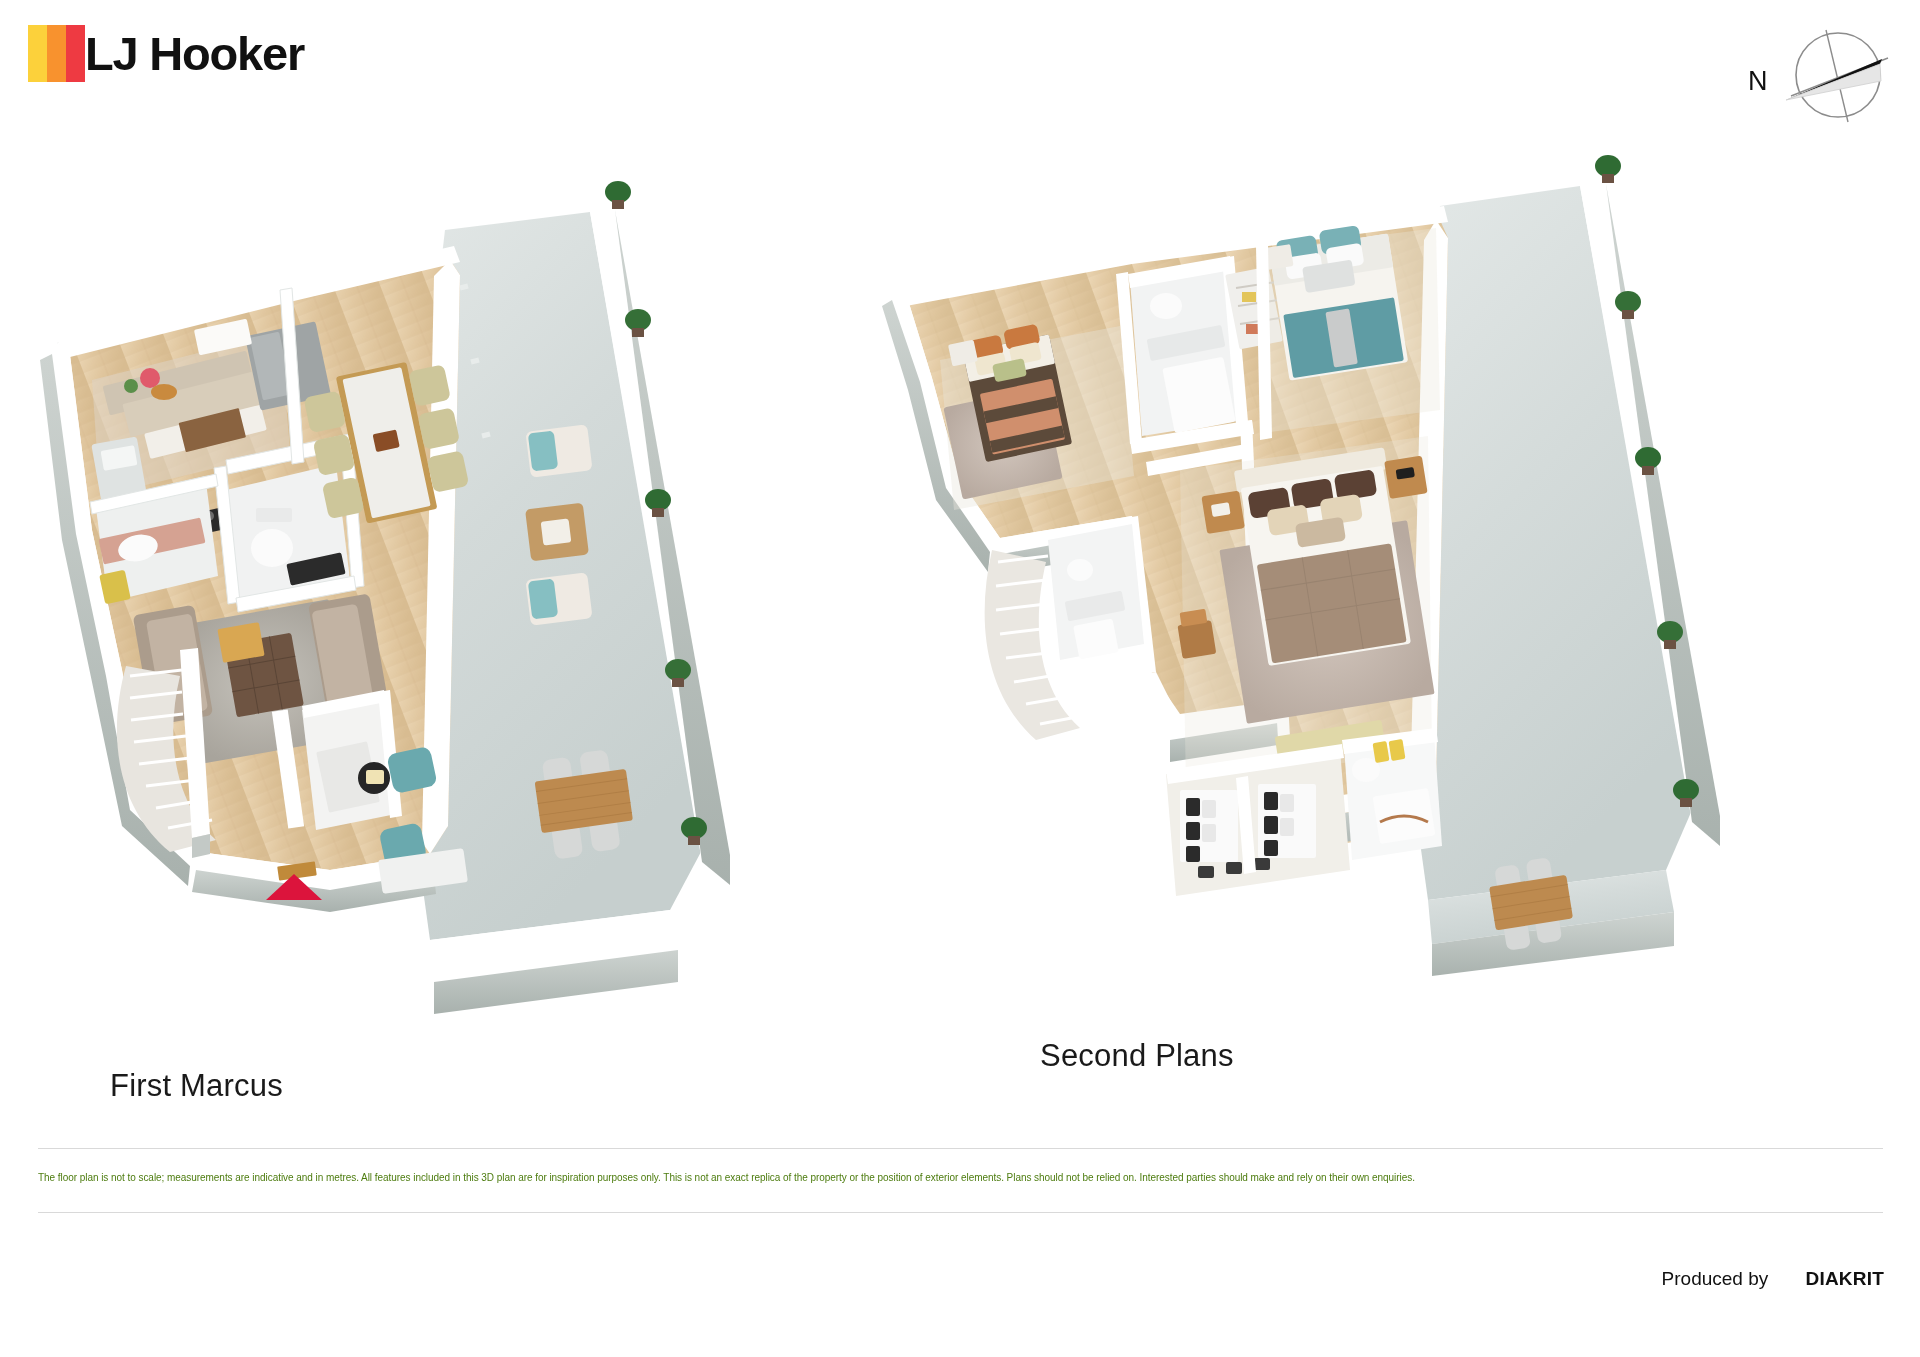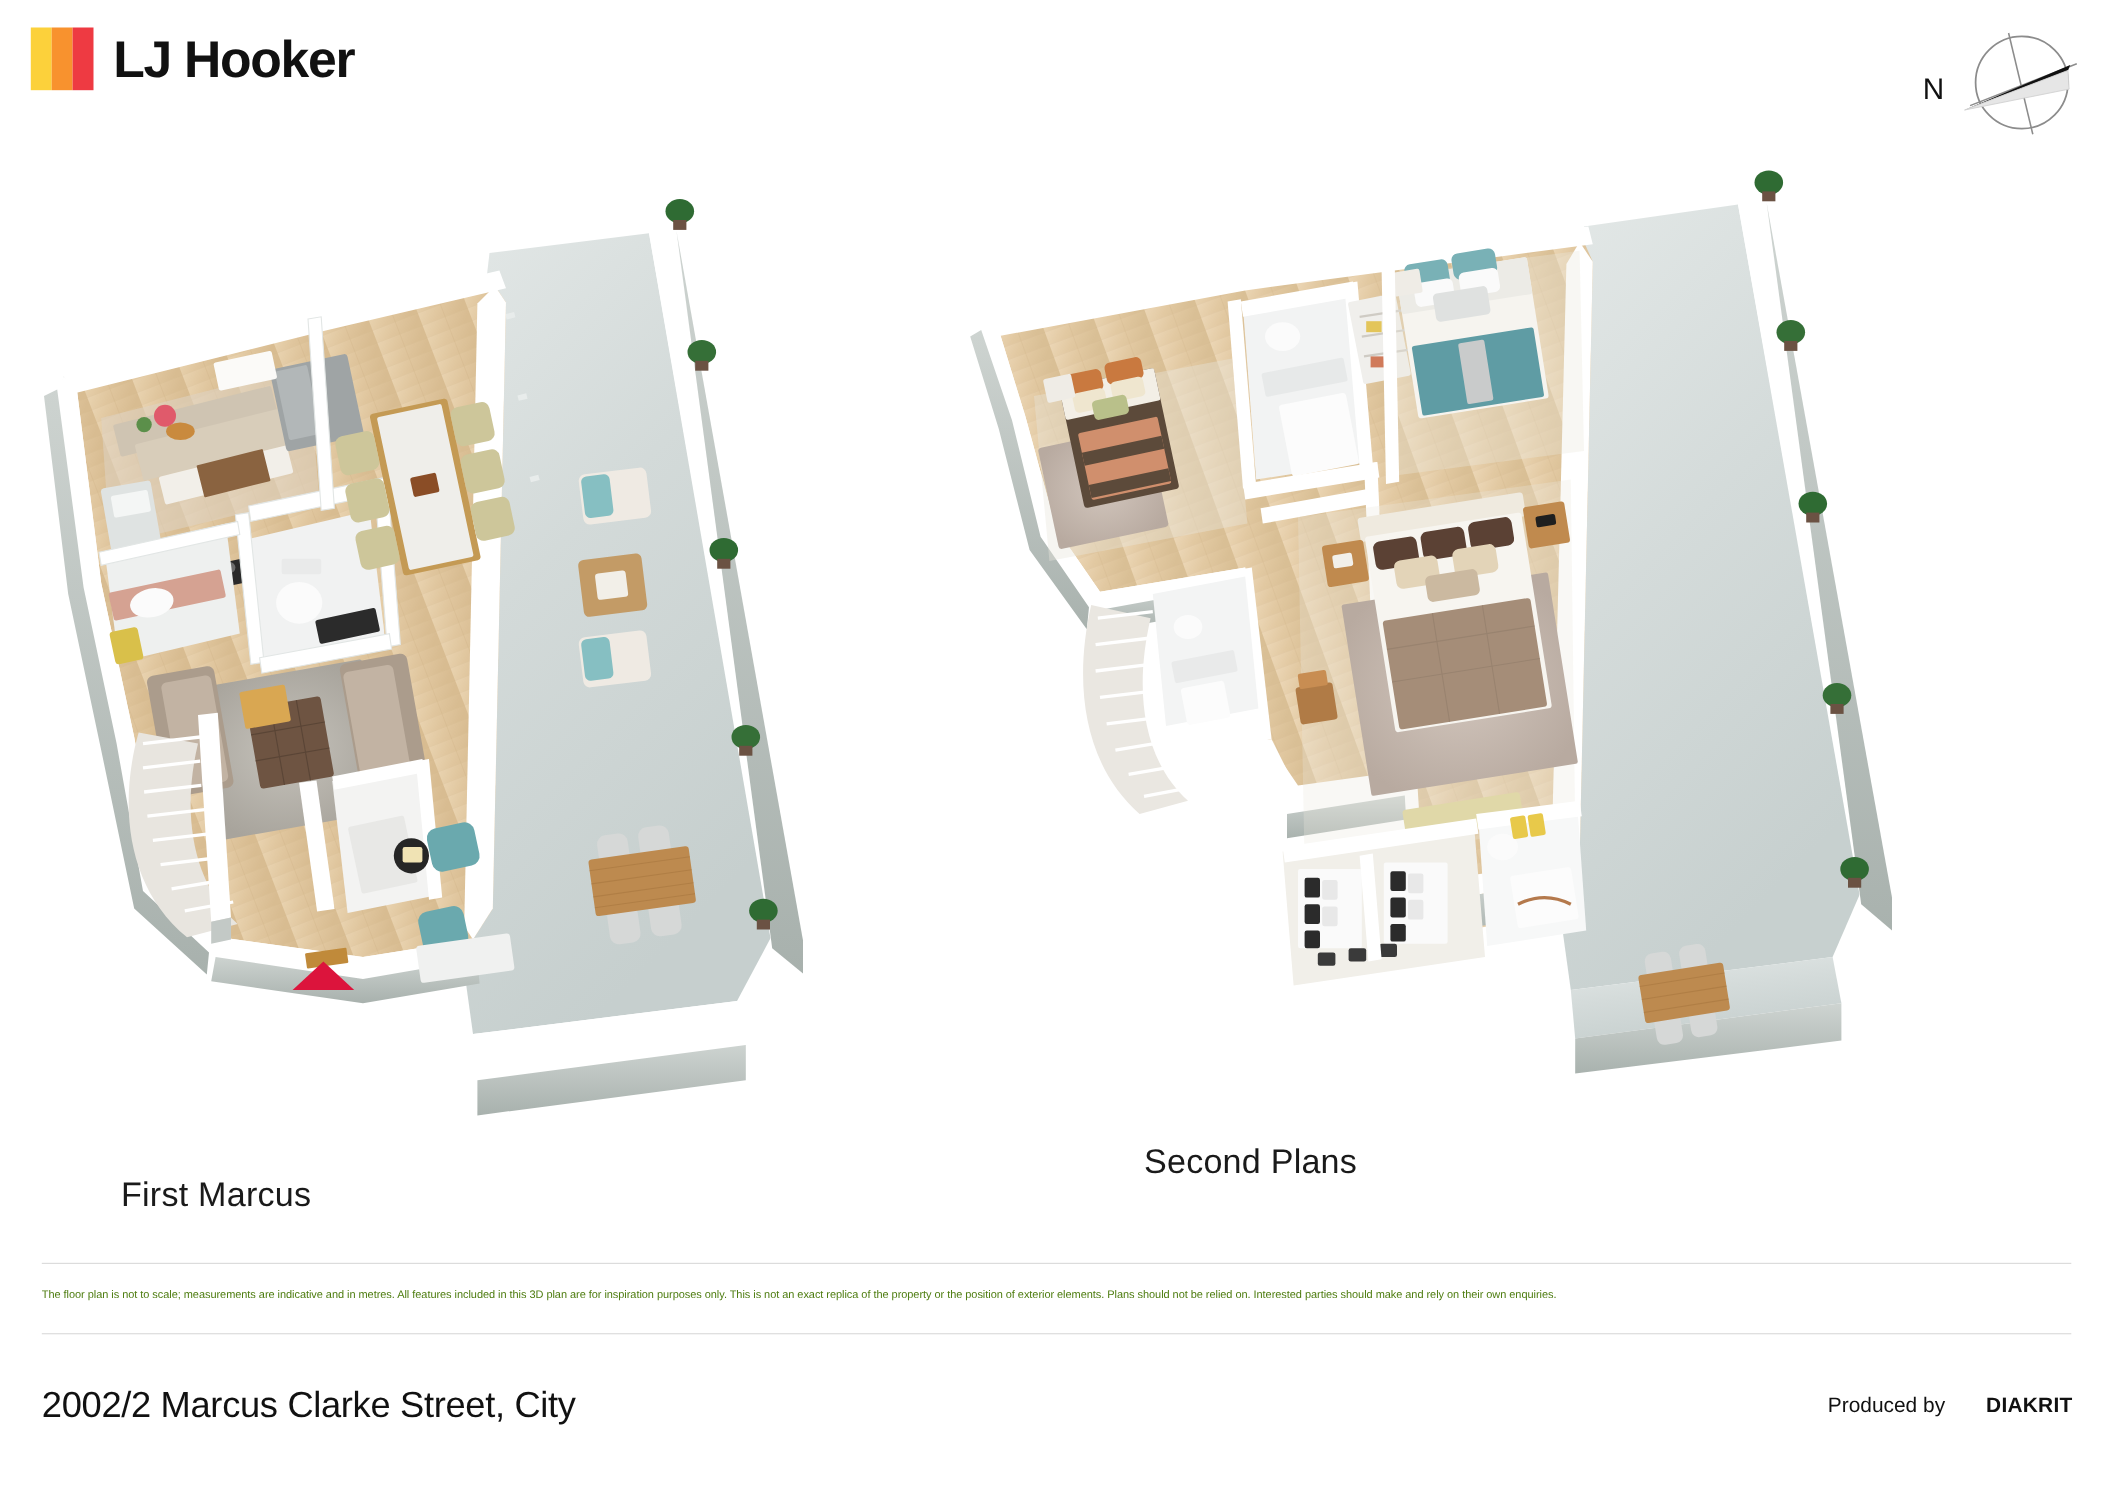--- a/index.html
+++ b/index.html
@@ -5,21 +5,21 @@
   * { box-sizing: border-box; margin: 0; padding: 0; }
   html, body {
     width: 1920px; height: 1357px;
     background: #ffffff;
     font-family: "Liberation Sans", sans-serif;
     overflow: hidden;
   }
   .page { position: relative; width: 1920px; height: 1357px; background: #fff; }
 
   
-  .brand { position: absolute; left: 28px; top: 25px; display: flex; align-items: center; gap: 18px; }
+  .brand { position: absolute; left: 28px; top: 25px; display: flex; align-items: center; }
   .brand-bars { display: flex; width: 57px; height: 57px; }
   .brand-bars i { display: block; flex: 1 1 33.333%; height: 100%; }
   .brand-name { font-size: 47px; font-weight: 700; letter-spacing: -1.2px; color: #111; line-height: 1; white-space: nowrap; }
 
   
   .compass { position: absolute; left: 1748px; top: 18px; width: 160px; height: 120px; }
   .compass .n-label { position: absolute; left: 0px; top: 48px; font-size: 27px; color: #111; font-family: "Liberation Sans", sans-serif; }
 
   
   .stage { position: absolute; }
@@ -566,16 +566,15 @@
     </svg>
   </div>
 
   <div class="floor-caption" id="floor1-caption">First Marcus</div>
   <div class="floor-caption" id="floor2-caption">Second Plans</div>
 
   <div class="rule"></div>
   <div class="disclaimer">The floor plan is not to scale; measurements are indicative and in metres. All features included in this 3D plan are for inspiration purposes only. This is not an exact replica of the property or the position of exterior elements. Plans should not be relied on. Interested parties should make and rely on their own enquiries.</div>
   <div class="rule2"></div>
 
-  <div class="address">2002/2 Marcus Clarke Street, City</div>
   <div class="producer"><span>Produced by </span><b>DIAKRIT</b></div>
 
 </div>
 
 </body></html>

